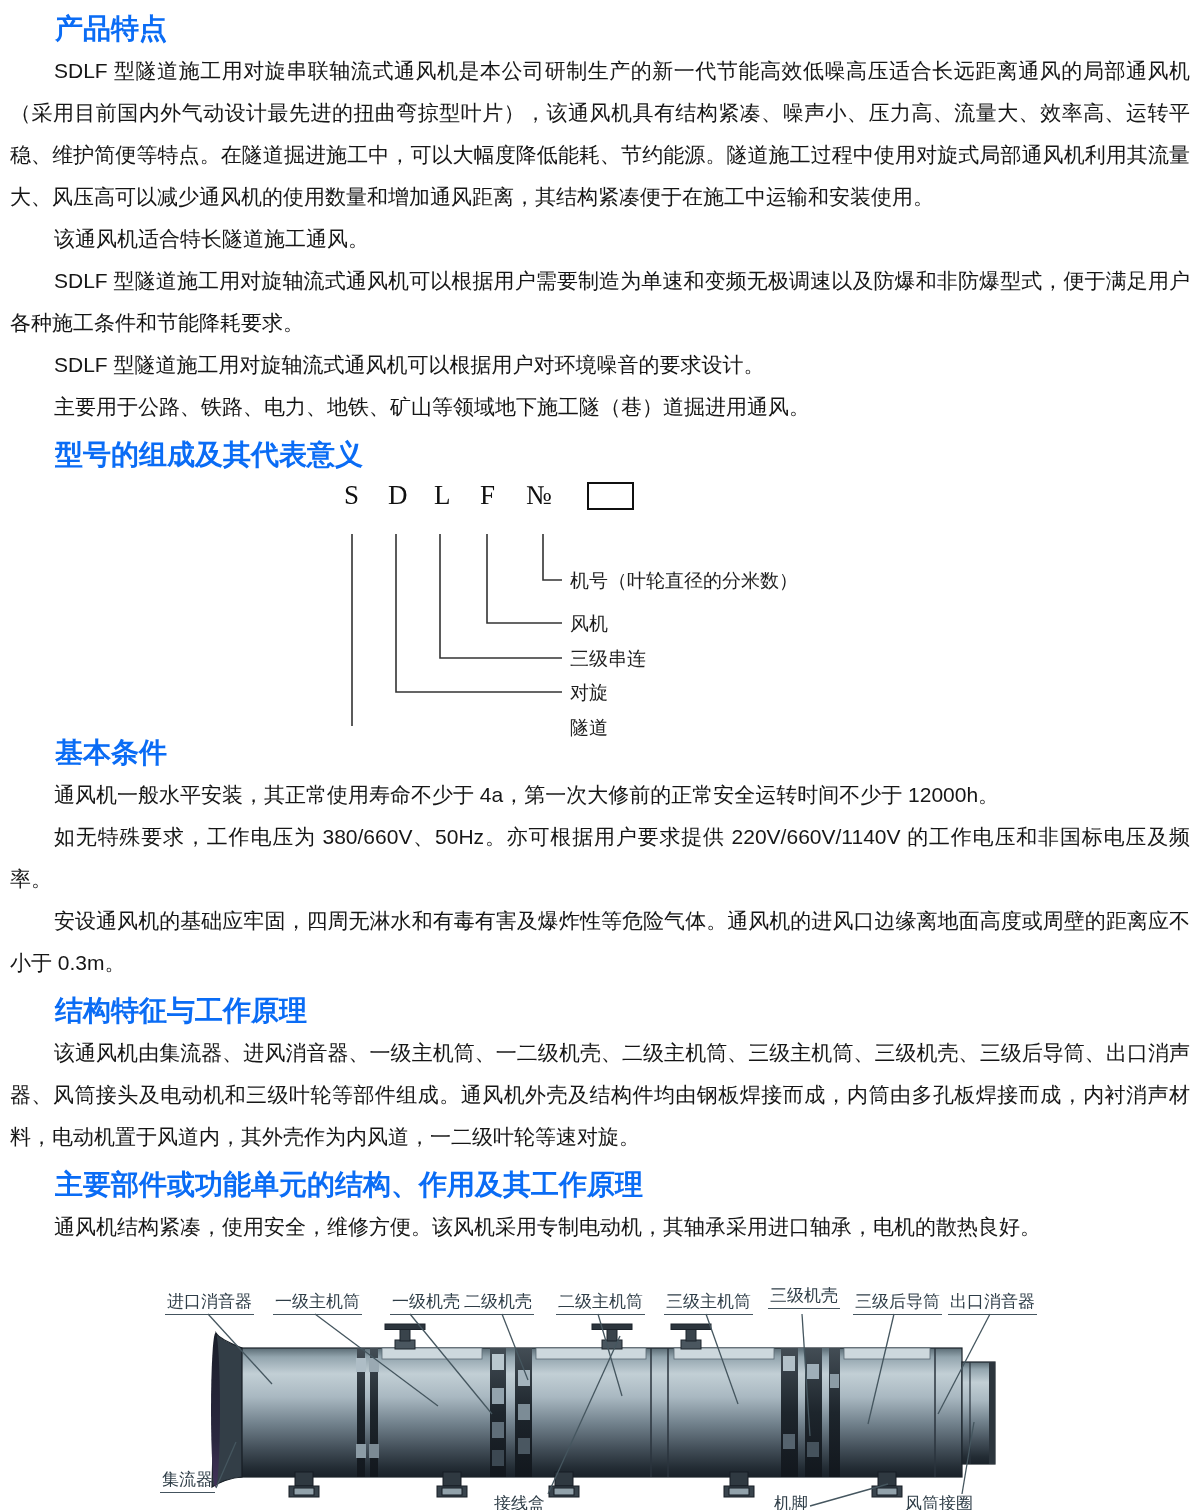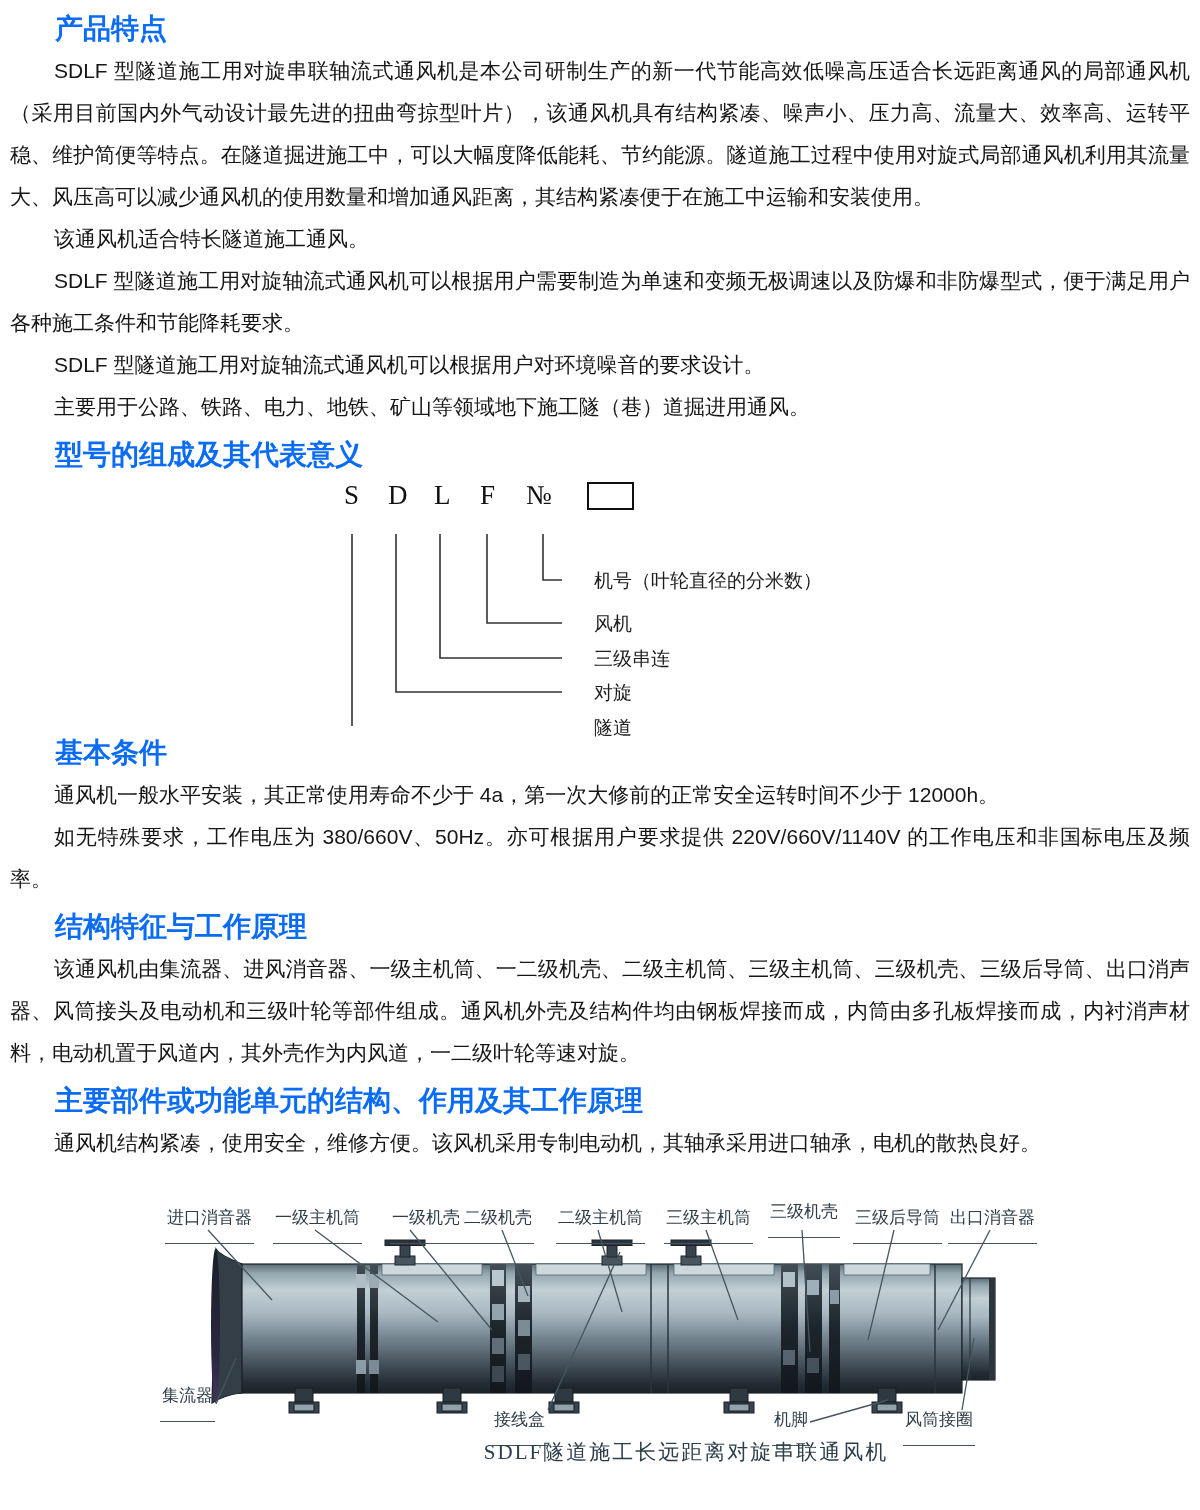--- a/index.html
+++ b/index.html
@@ -25,28 +25,28 @@
   .model-diagram svg { position:absolute; left:0; top:0; }
   .code-letter {
     position:absolute; top:4px; font-family:"Liberation Serif", serif;
     font-size:27px; color:#101010;
   }
   .code-box {
     position:absolute; left:577px; top:6px; width:47px; height:28px;
     border:2px solid #101010; background:#ffffff;
   }
   .code-label {
-    position:absolute; left:560px; font-size:19px; color:#1d1d1d; white-space:nowrap;margin-left:24px;
+    position:absolute; left:560px; font-size:19px; color:#1d1d1d; white-space:nowrap;
   }
   
   .figure { position:relative; height:292px; margin-top:36px; }
   .figure svg.machine { position:absolute; left:0; top:0; }
   .fig-label {
     position:absolute; font-size:17px; color:#2e3d47; white-space:nowrap;
-    border-bottom:1px solid #44545e; padding:0 2px 14px 2px; background:transparent;
+    border-bottom:1px solid #44545e; padding:0 2px 1px 2px; background:transparent;
   }
   .fig-caption {
     position:absolute; left:376px; top:238px; width:600px; text-align:center;
     font-family:"Liberation Serif", serif; font-size:21px; letter-spacing:2px; color:#2c3e4a;
   }
 </style>
 </head>
 <body>
 
 <div class="page">
@@ -80,20 +80,21 @@
     <span class="code-label" style="top:92px">机号（叶轮直径的分米数）</span>
     <span class="code-label" style="top:135px">风机</span>
     <span class="code-label" style="top:170px">三级串连</span>
     <span class="code-label" style="top:204px">对旋</span>
     <span class="code-label" style="top:239px">隧道</span>
   </div>
 
   <h2 class="sec">基本条件</h2>
   <p class="body">通风机一般水平安装，其正常使用寿命不少于 4a，第一次大修前的正常安全运转时间不少于 12000h。</p>
   <p class="body">如无特殊要求，工作电压为 380/660V、50Hz。亦可根据用户要求提供 220V/660V/1140V 的工作电压和非国标电压及频率。</p>
+  <p class="body">安设通风机的基础应牢固，四周无淋水和有毒有害及爆炸性等危险气体。通风机的进风口边缘离地面高度或周壁的距离应不小于 0.3m。</p>
 
   <h2 class="sec">结构特征与工作原理</h2>
   <p class="body">该通风机由集流器、进风消音器、一级主机筒、一二级机壳、二级主机筒、三级主机筒、三级机壳、三级后导筒、出口消声器、风筒接头及电动机和三级叶轮等部件组成。通风机外壳及结构件均由钢板焊接而成，内筒由多孔板焊接而成，内衬消声材料，电动机置于风道内，其外壳作为内风道，一二级叶轮等速对旋。</p>
 
   <h2 class="sec">主要部件或功能单元的结构、作用及其工作原理</h2>
   <p class="body">通风机结构紧凑，使用安全，维修方便。该风机采用专制电动机，其轴承采用进口轴承，电机的散热良好。</p>
 
   <div class="figure">
     <svg class="machine" width="1180" height="292" viewBox="0 0 1180 292">
       <defs>

